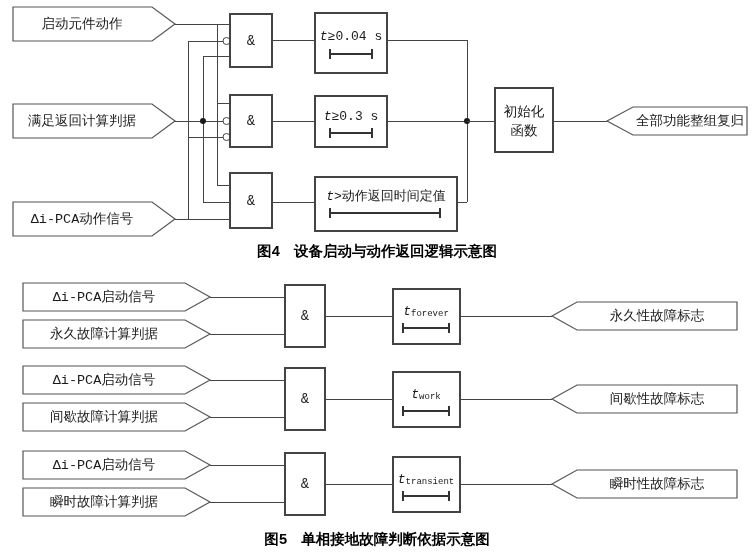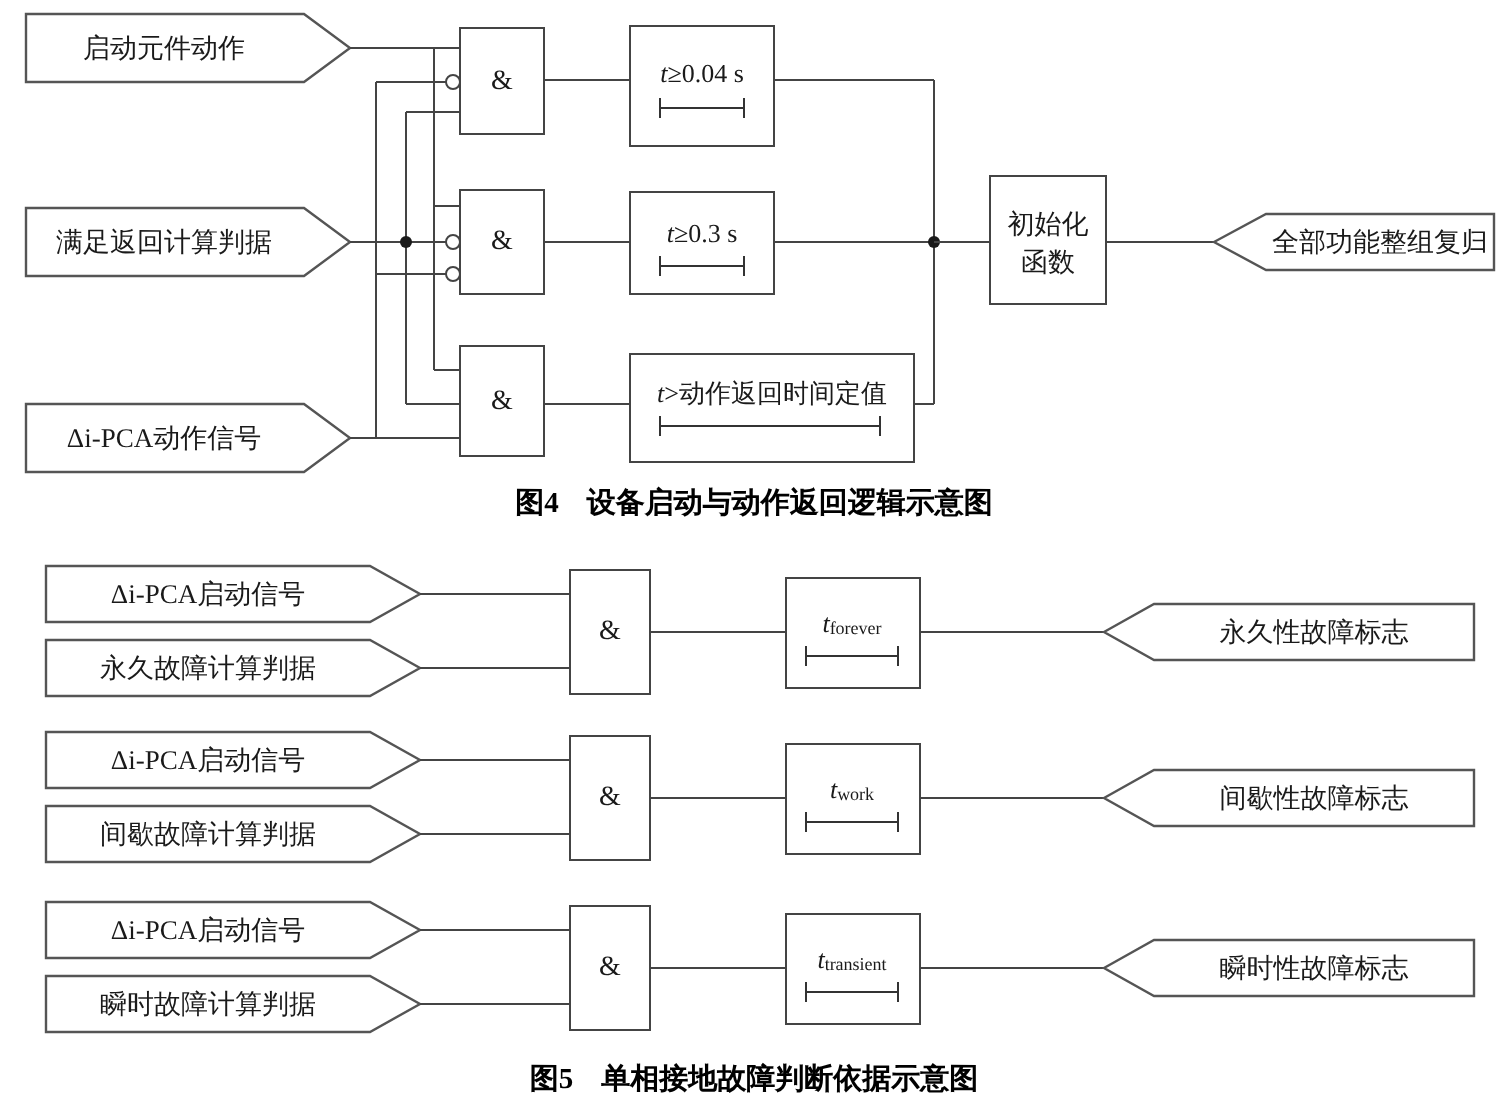--- a/index.html
+++ b/index.html
@@ -1,17 +1,17 @@
 <!DOCTYPE html>
 <html><head>
 <meta charset="utf-8">
 <style>
   html,body{margin:0;padding:0;background:#fff;}
   .page{width:754px;height:552px;background:#ffffff;position:relative;
-        font-family:Liberation Serif, serif;}
+        font-family:Liberation Mono, monospace;}
   svg{display:block;}
   .wire{stroke:#444;stroke-width:1;fill:none;shape-rendering:crispEdges;}
   .box{stroke:#444;stroke-width:1.2;fill:#ffffff;shape-rendering:crispEdges;}
   .flag{stroke:#555;stroke-width:1.2;fill:#ffffff;}
   .dot{fill:#1a1a1a;stroke:none;}
   .bubble{fill:#ffffff;stroke:#444;stroke-width:1;}
   .lbl{fill:#1a1a1a;font-size:13.5px;}
   .amp{fill:#1a1a1a;font-size:14px;}
   .tmr{fill:#1a1a1a;font-size:13px;}
   .cap{fill:#000000;font-size:14.5px;font-weight:bold;}

